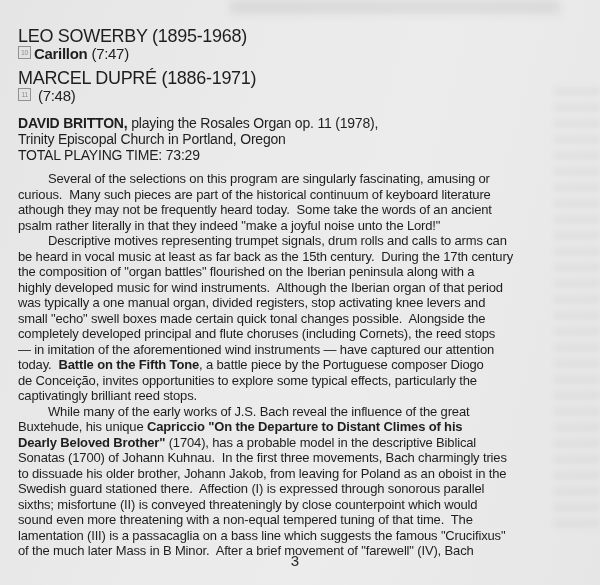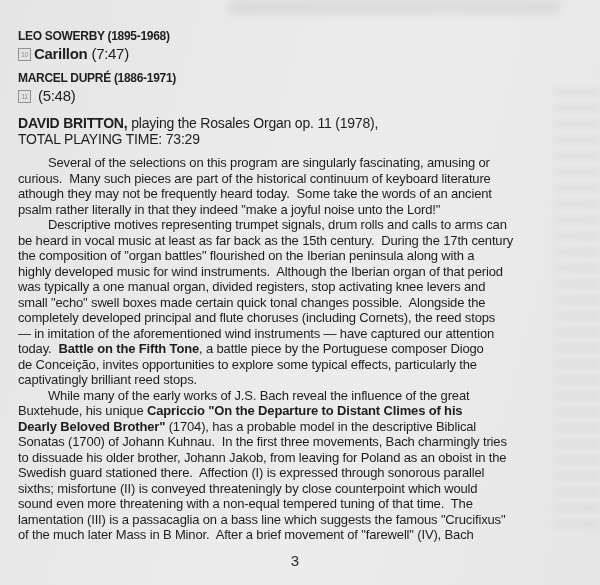--- a/index.html
+++ b/index.html
@@ -46,28 +46,28 @@
     pointer-events: none;
   }
   .content {
     position: absolute;
     left: 18px;
     top: 28px;
     width: 564px;
   }
   .composer-name {
     margin: 0;
-    font-size: 12px;
-    font-weight: bold;
+    font-size: 18px;
+    font-weight: normal;
     letter-spacing: -0.3px;
     line-height: 16px;
   }
   .track-line {
     display: flex;
-    align-items: flex-end;
+    align-items: flex-start;
     margin: 2px 0 9px 0;
     font-size: 15px;
     font-weight: bold;
     letter-spacing: -0.3px;
     line-height: 15px;
   }
   .track-box {
     display: inline-block;
     width: 11px;
     height: 11px;
@@ -133,28 +133,29 @@
           <span class="track-box">10</span>
           <span class="bold">Carillon</span>
           <span class="track-duration">(7:47)</span>
         </div>
       </div>
 
       <div>
         <h2 class="composer-name">MARCEL DUPRÉ (1886-1971)</h2>
         <div class="track-line">
           <span class="track-box">11</span>
-          <span class="track-duration">(5:48)</span>
+          <span class="track-duration">(7:48)</span>
         </div>
       </div>
 
     </section>
 
     <section class="performer">
       <div class="line"><span class="bold">DAVID BRITTON,</span><span> playing the Rosales Organ op. 11 (1978),</span></div>
+      <div class="line">Trinity Episcopal Church in Portland, Oregon</div>
       <div class="line">TOTAL PLAYING TIME: 73:29</div>
     </section>
 
     <section class="notes">
       <p><span>Several of the selections on this program are singularly fascinating, amusing or
 curious.  Many such pieces are part of the historical continuum of keyboard literature
 athough they may not be frequently heard today.  Some take the words of an ancient
 psalm rather literally in that they indeed "make a joyful noise unto the Lord!"</span></p>
       <p><span>Descriptive motives representing trumpet signals, drum rolls and calls to arms can
 be heard in vocal music at least as far back as the 15th century.  During the 17th century

